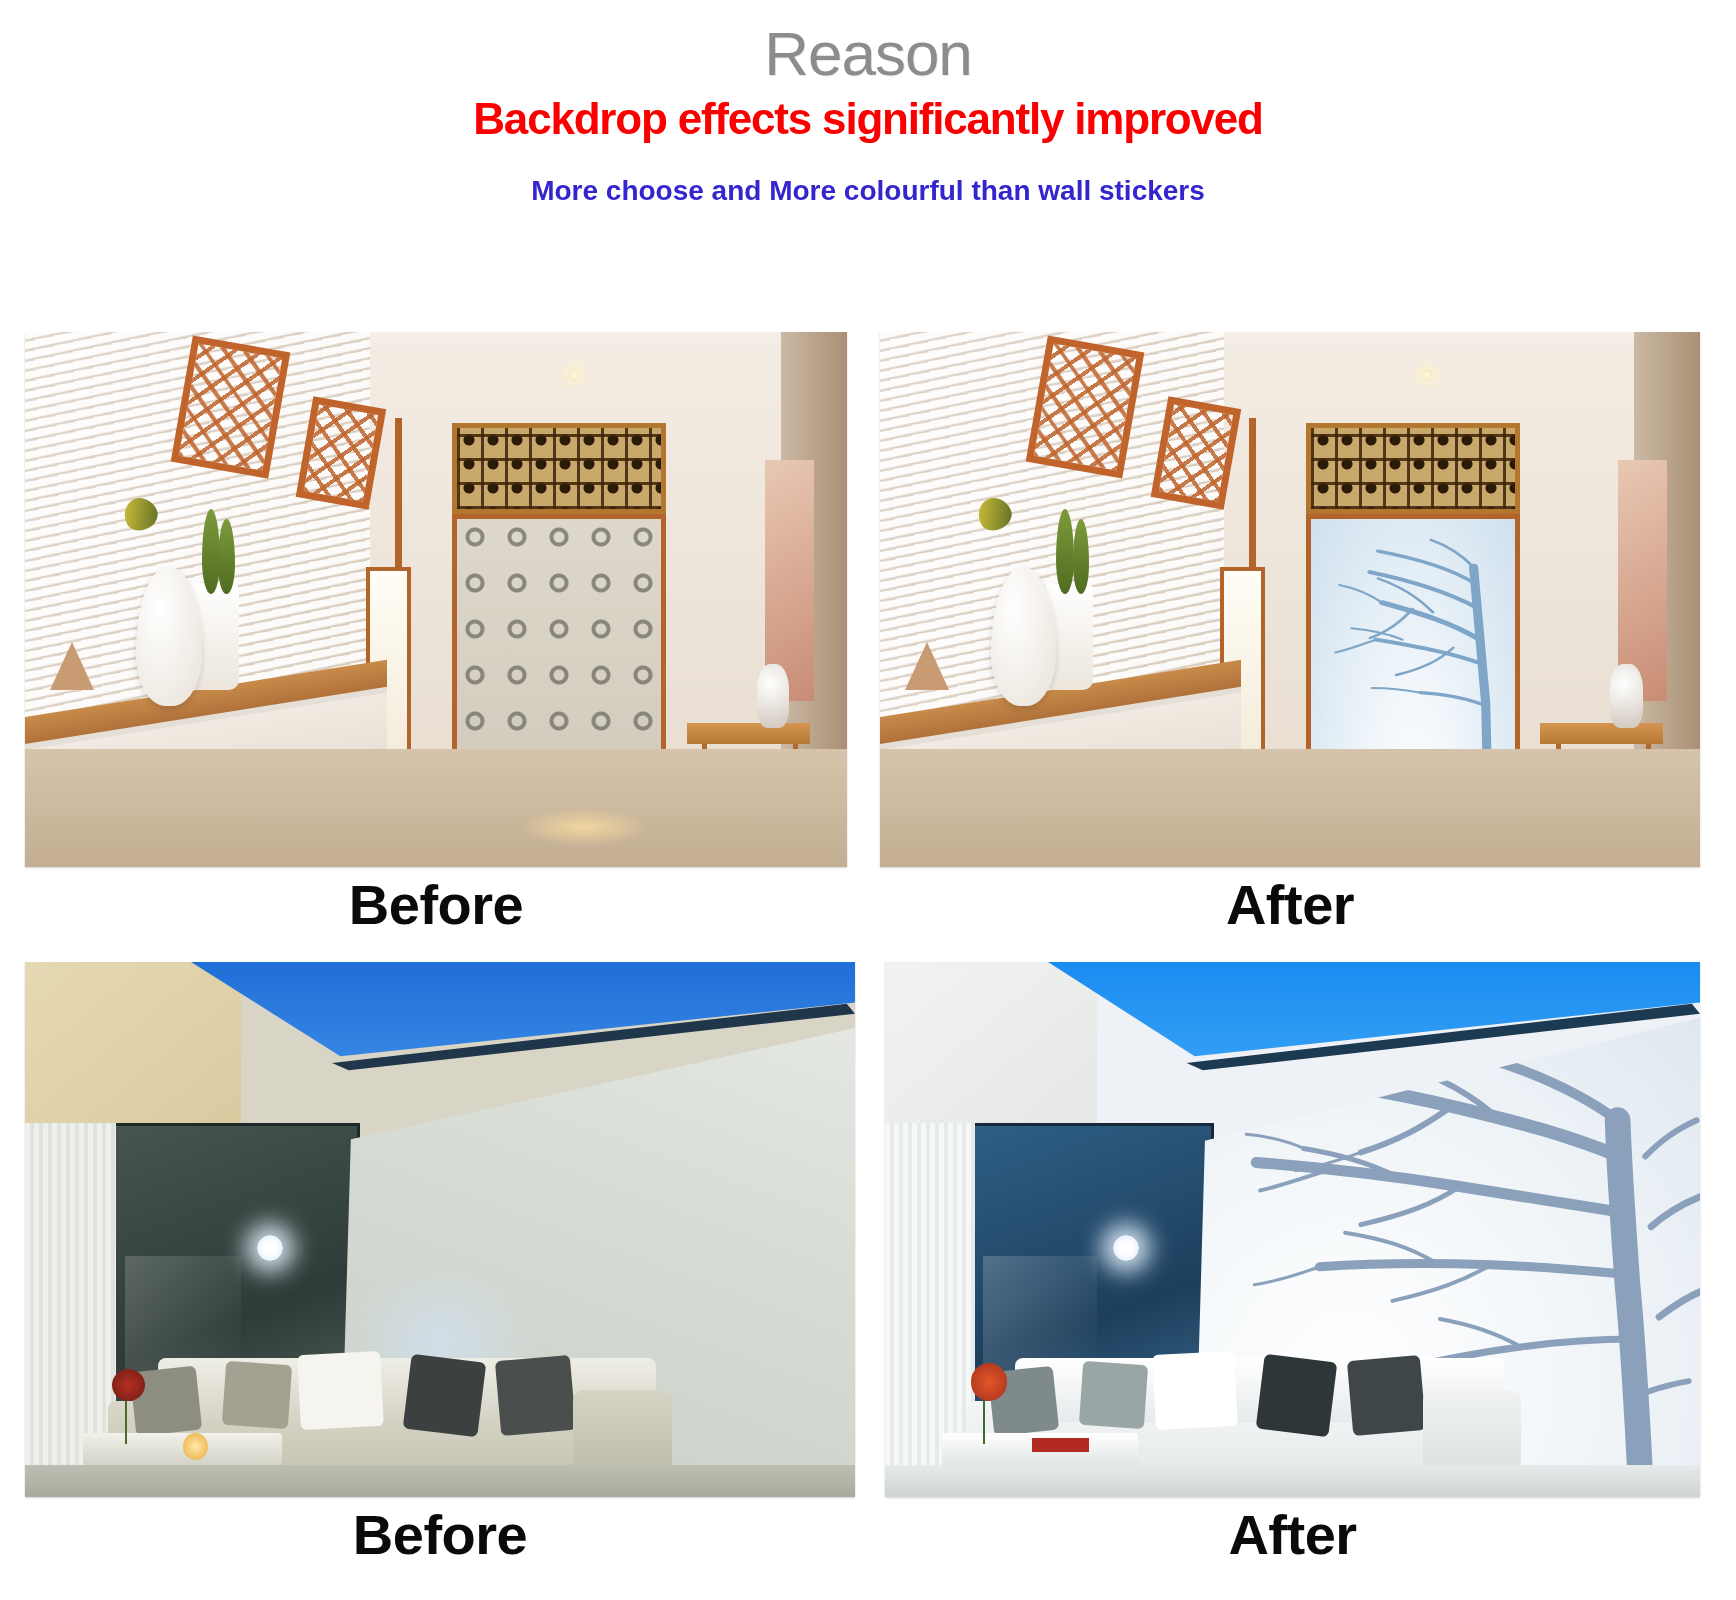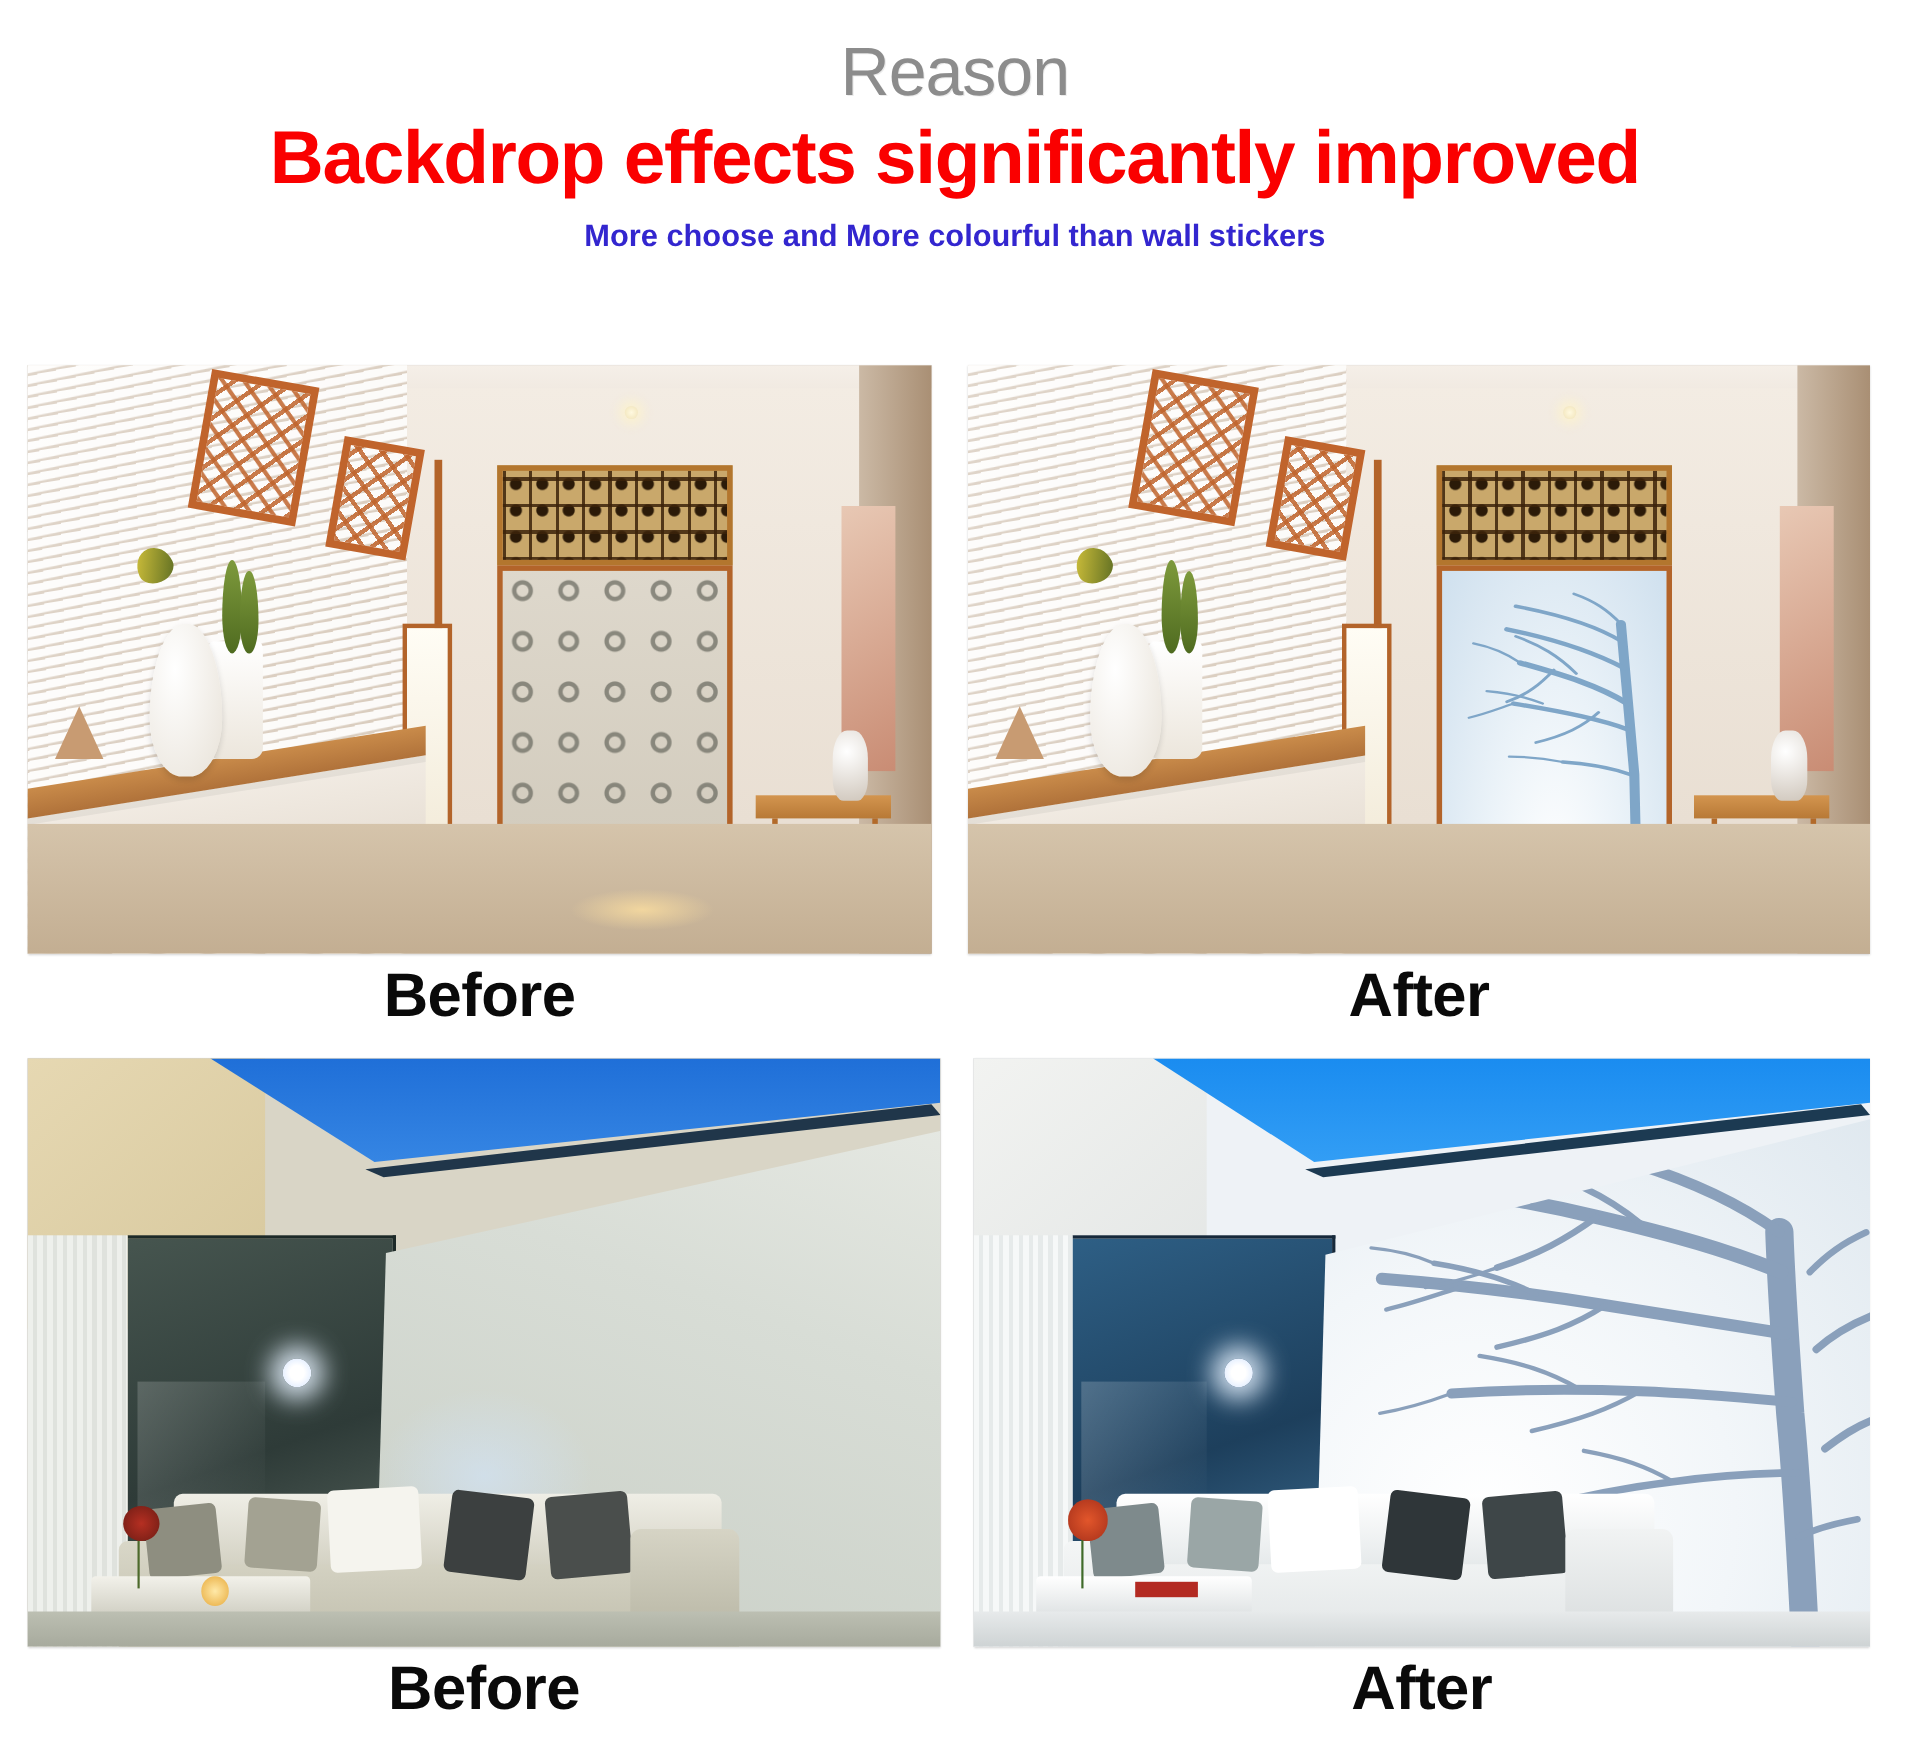--- a/index.html
+++ b/index.html
@@ -23,26 +23,26 @@
     box-sizing: border-box;
   }
   .reason-title {
     font-family: "Liberation Sans", sans-serif;
     font-size: 62px;
     line-height: 64px;
     font-weight: 400;
     color: #8c8c8c;
     letter-spacing: -1px;
     text-shadow: 1px 1px 0 rgba(0,0,0,0.08);
-    margin: 12px;
+    margin: 0;
     height: 64px;
   }
   .headline {
     font-family: "Liberation Sans", sans-serif;
-    font-size: 68px;
+    font-size: 44px;
     line-height: 74px;
     font-weight: 700;
     color: #fa0000;
     margin: 16px;
     margin-top: -4px;
     letter-spacing: -1.2px;
     white-space: nowrap;
   }
   .subtitle-block {
     margin-top: 6px;

